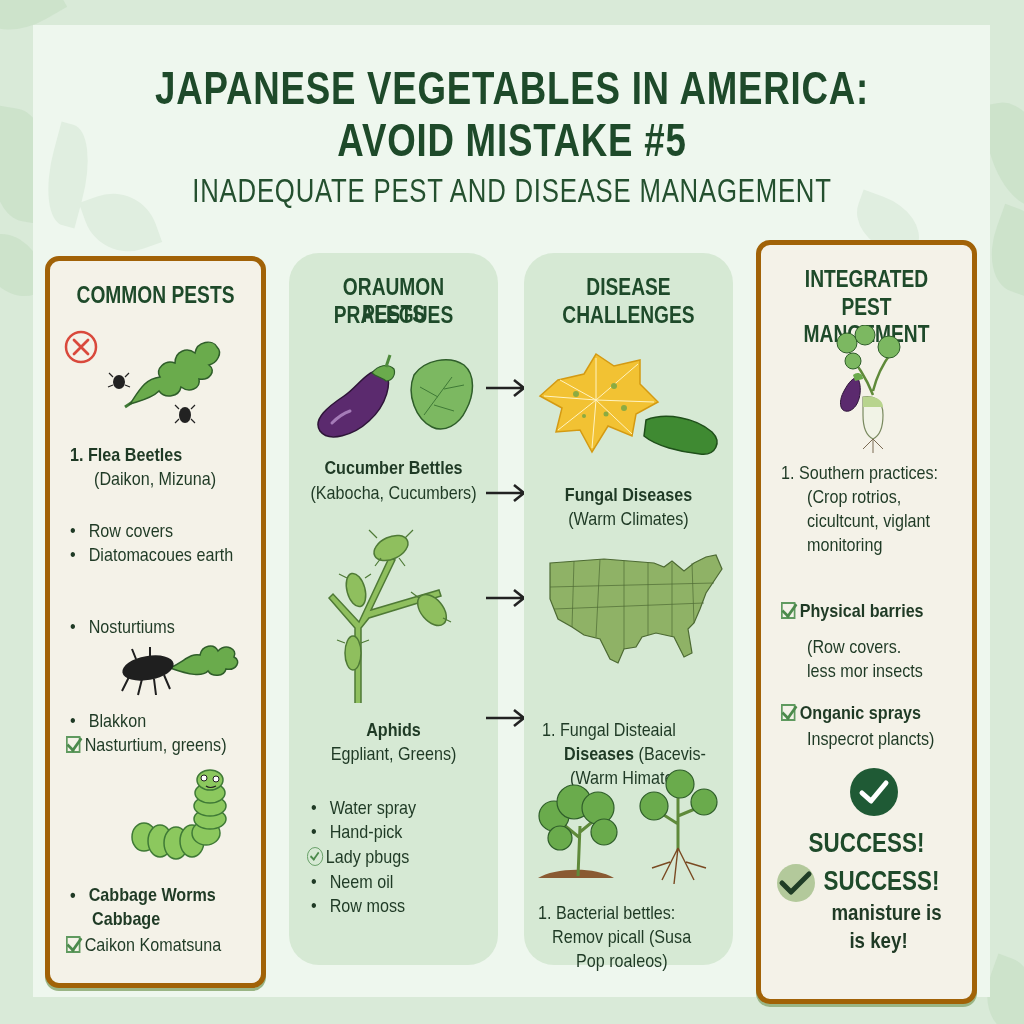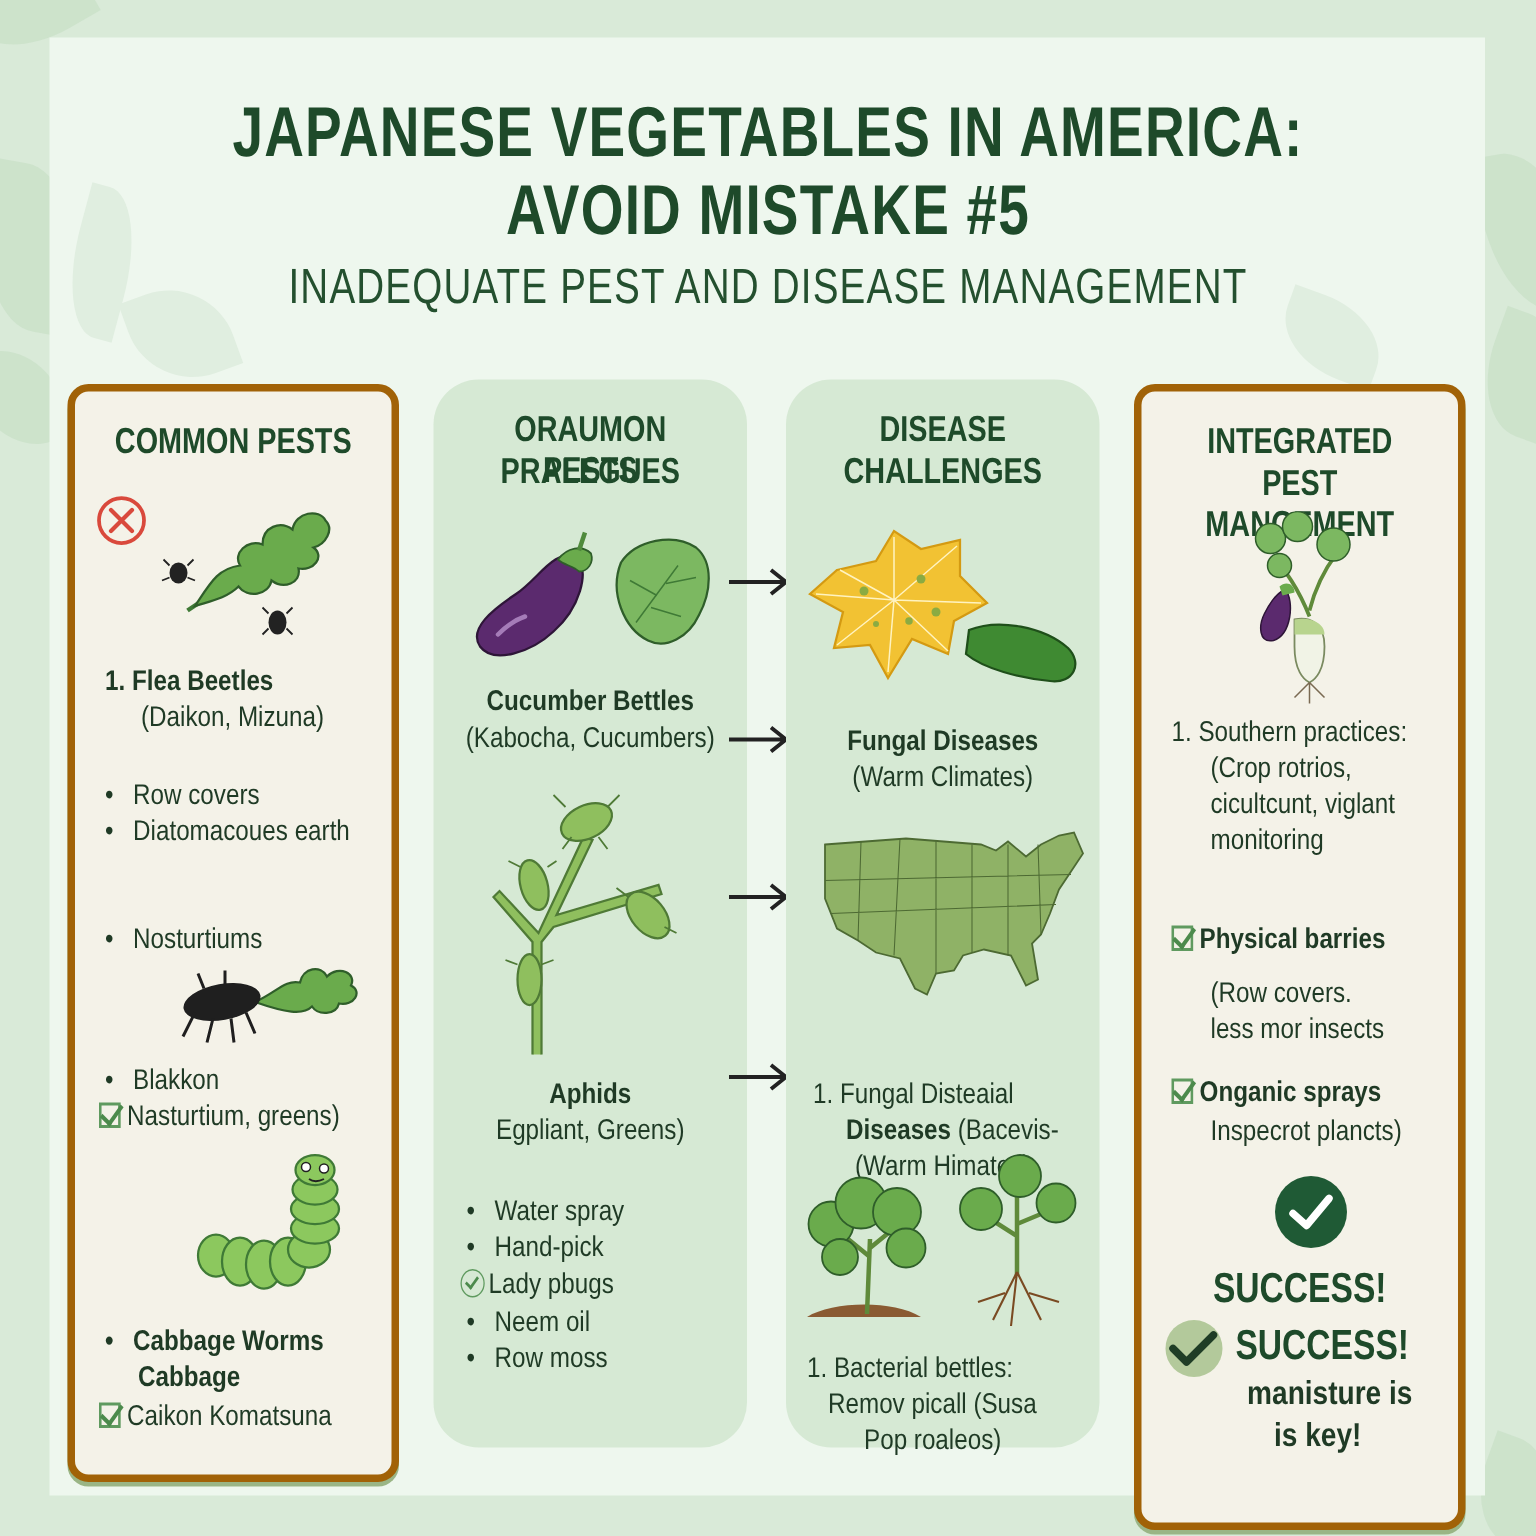--- a/index.html
+++ b/index.html
@@ -264,21 +264,21 @@
         <circle cx="170" cy="34" r="13"></circle>
     </g>
     <path d="M144 80 L128 112 M144 80 L160 112 M144 80 L140 116 M136 94 L118 100 M152 94 L172 100" stroke="#7a4a22" stroke-width="1.4" fill="none"></path>
   </svg>
 
   <div class="txt" style="left:14px;top:648px">1. Bacterial bettles:</div>
   <div class="txt" style="left:28px;top:672px">Remov picall (Susa</div>
   <div class="txt" style="left:52px;top:696px">Pop roaleos)</div>
 </div>
 
-<div class="panel cream" style="left:756px;top:256px;width:221px;height:764px;">
+<div class="panel cream" style="left:756px;top:240px;width:221px;height:764px;">
   <div class="ph" style="top:20px">INTEGRATED</div>
   <div class="ph" style="top:48px">PEST MANGEMENT</div>
 
   <svg class="svgabs" style="left:72px;top:80px" width="70" height="130" viewBox="0 0 70 130">
     <path d="M40 70 C32 50 24 40 16 30 M40 66 C44 50 52 36 58 28" stroke="#5f8a3a" stroke-width="2.5" fill="none"></path>
     <g fill="#7cb861" stroke="#2f5e2a" stroke-width="1">
       <circle cx="14" cy="18" r="10"></circle>
         <circle cx="32" cy="10" r="10"></circle>
         <circle cx="56" cy="22" r="11"></circle>
         <circle cx="20" cy="36" r="8"></circle>

